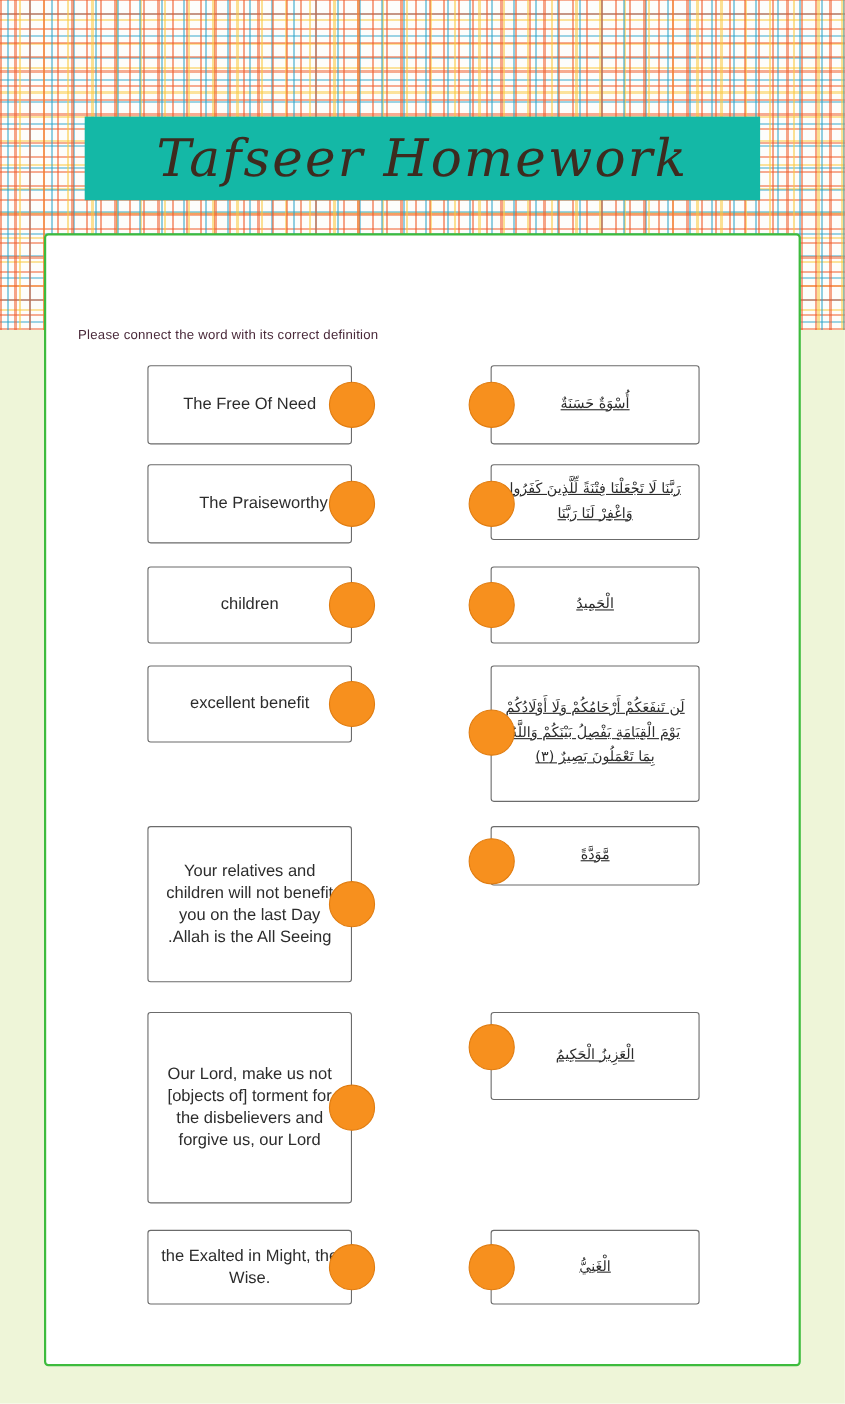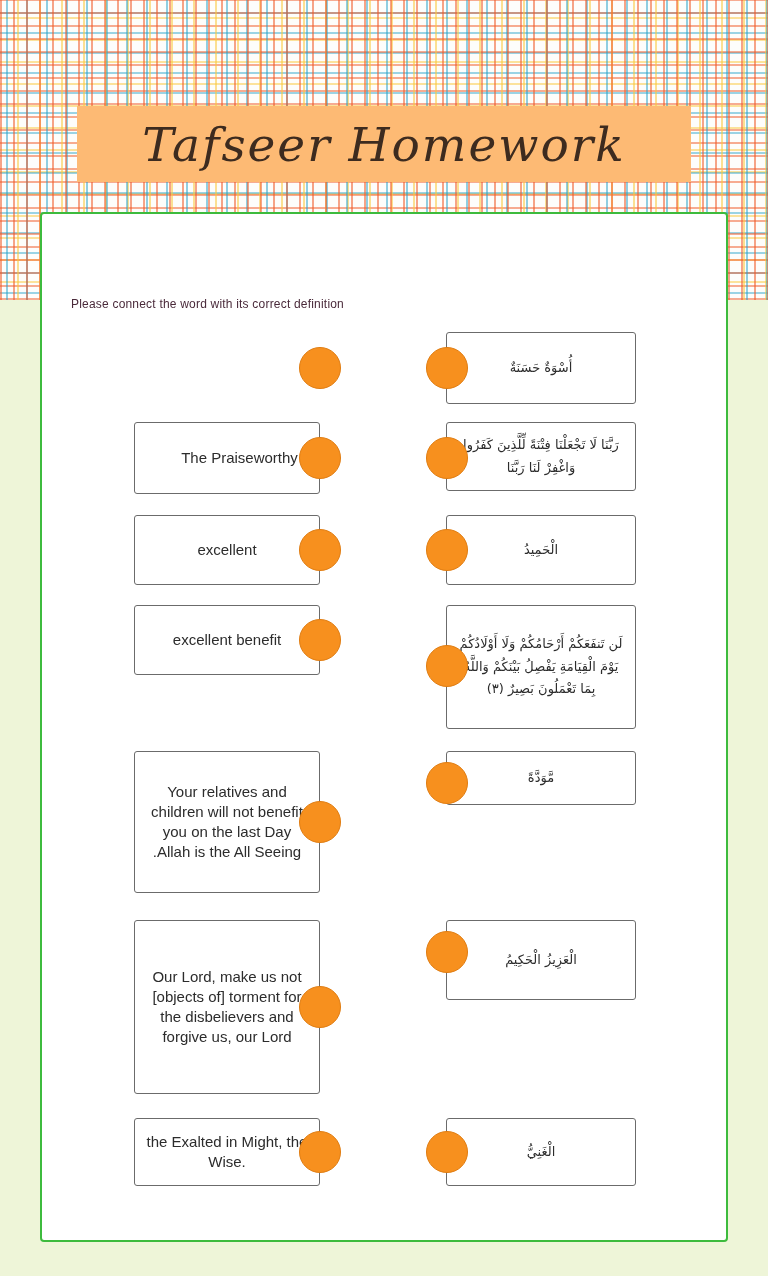--- a/index.html
+++ b/index.html
@@ -44,21 +44,21 @@
         rgba(255,255,255,0) 19px, rgba(255,255,255,0) 39px);
   }
 
   
   #title-banner {
     position: absolute;
     left: 77px;
     top: 106px;
     width: 614px;
     height: 76px;
-    background: #fdba74;
+    background: #14b8a6;
     display: flex;
     align-items: center;
     justify-content: center;
   }
   #title-text {
     font-family: "DejaVu Serif", serif;
     font-size: 47px;
     font-style: italic;
     letter-spacing: 2px;
     color: #3d2b1f;
@@ -118,20 +118,21 @@
 
   .left-card { left: 94px; width: 186px; }
   .right-card { left: 406px; width: 190px; }
 
   .right-card .arabic {
     direction: rtl;
     font-family: "DejaVu Sans", sans-serif;
     font-size: 13px;
     line-height: 1.75;
     color: #2c2c2c;
+    text-decoration: underline;
   }
 
   .connector-dot {
     position: absolute;
     width: 42px;
     height: 42px;
     border-radius: 50%;
     background: #f7901e;
     border: 1px solid #e07c10;
   }
@@ -148,38 +149,39 @@
   <div id="title-text">Tafseer Homework</div>
 </div>
 
 <div id="worksheet-card"></div>
 
 <div id="instruction">Please connect the word with its correct definition</div>
 
 <div id="match-board">
 
   <div class="match-row" style="top:6px; height:72px;">
+    <div class="card-box left-card" style="top:0; height:72px;">The Free Of Need</div>
     <div class="connector-dot dot-left" style="top:15px;"></div>
     <div class="card-box right-card" style="top:0; height:72px;">
       <span class="arabic">أُسْوَةٌ حَسَنَةٌ</span>
     </div>
     <div class="connector-dot dot-right" style="top:15px;"></div>
   </div>
 
   <div class="match-row" style="top:96px; height:72px;">
     <div class="card-box left-card" style="top:0; height:72px;padding-left:35px;">The Praiseworthy</div>
     <div class="connector-dot dot-left" style="top:15px;"></div>
     <div class="card-box right-card" style="top:0; height:69px;">
       <span class="arabic">رَبَّنَا لَا تَجْعَلْنَا فِتْنَةً لِّلَّذِينَ كَفَرُوا وَاغْفِرْ لَنَا رَبَّنَا</span>
     </div>
     <div class="connector-dot dot-right" style="top:15px;"></div>
   </div>
 
   <div class="match-row" style="top:189px; height:70px;">
-    <div class="card-box left-card" style="top:0; height:70px;">excellent</div>
+    <div class="card-box left-card" style="top:0; height:70px;">children</div>
     <div class="connector-dot dot-left" style="top:14px;"></div>
     <div class="card-box right-card" style="top:0; height:70px;">
       <span class="arabic">الْحَمِيدُ</span>
     </div>
     <div class="connector-dot dot-right" style="top:14px;"></div>
   </div>
 
   <div class="match-row" style="top:279px; height:124px;">
     <div class="card-box left-card" style="top:0; height:70px;">excellent benefit</div>
     <div class="connector-dot dot-left" style="top:14px;"></div>

